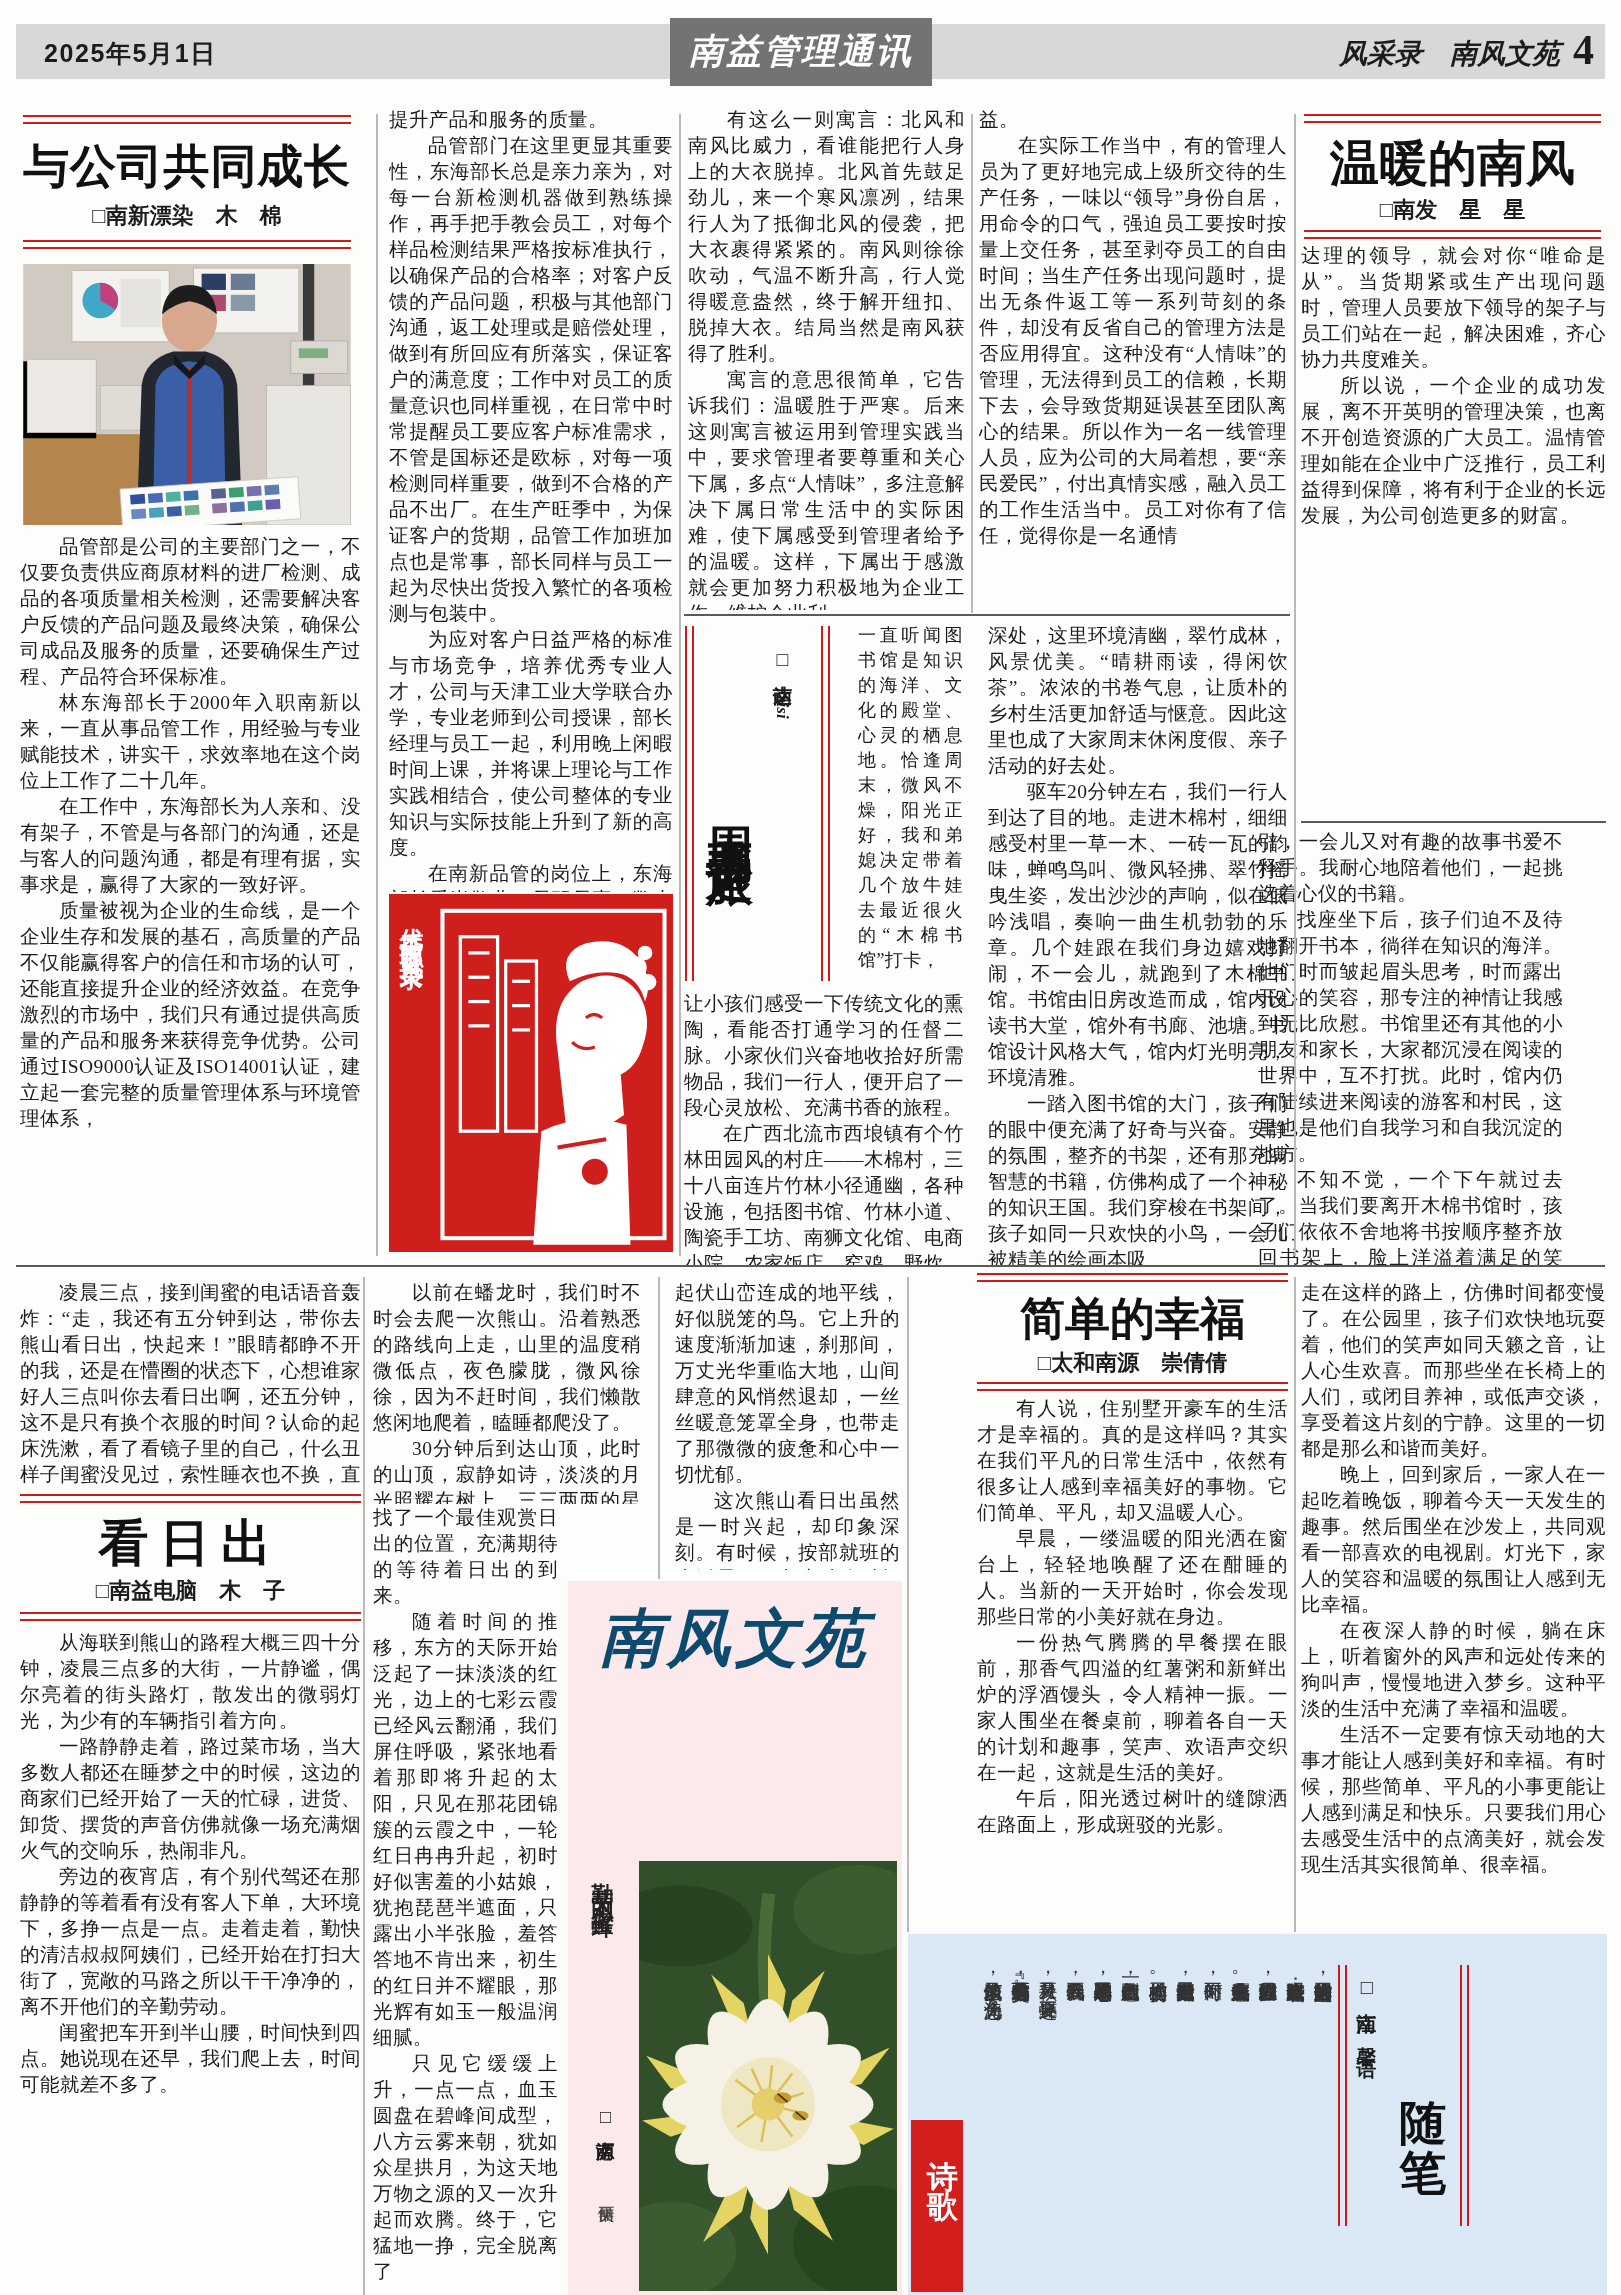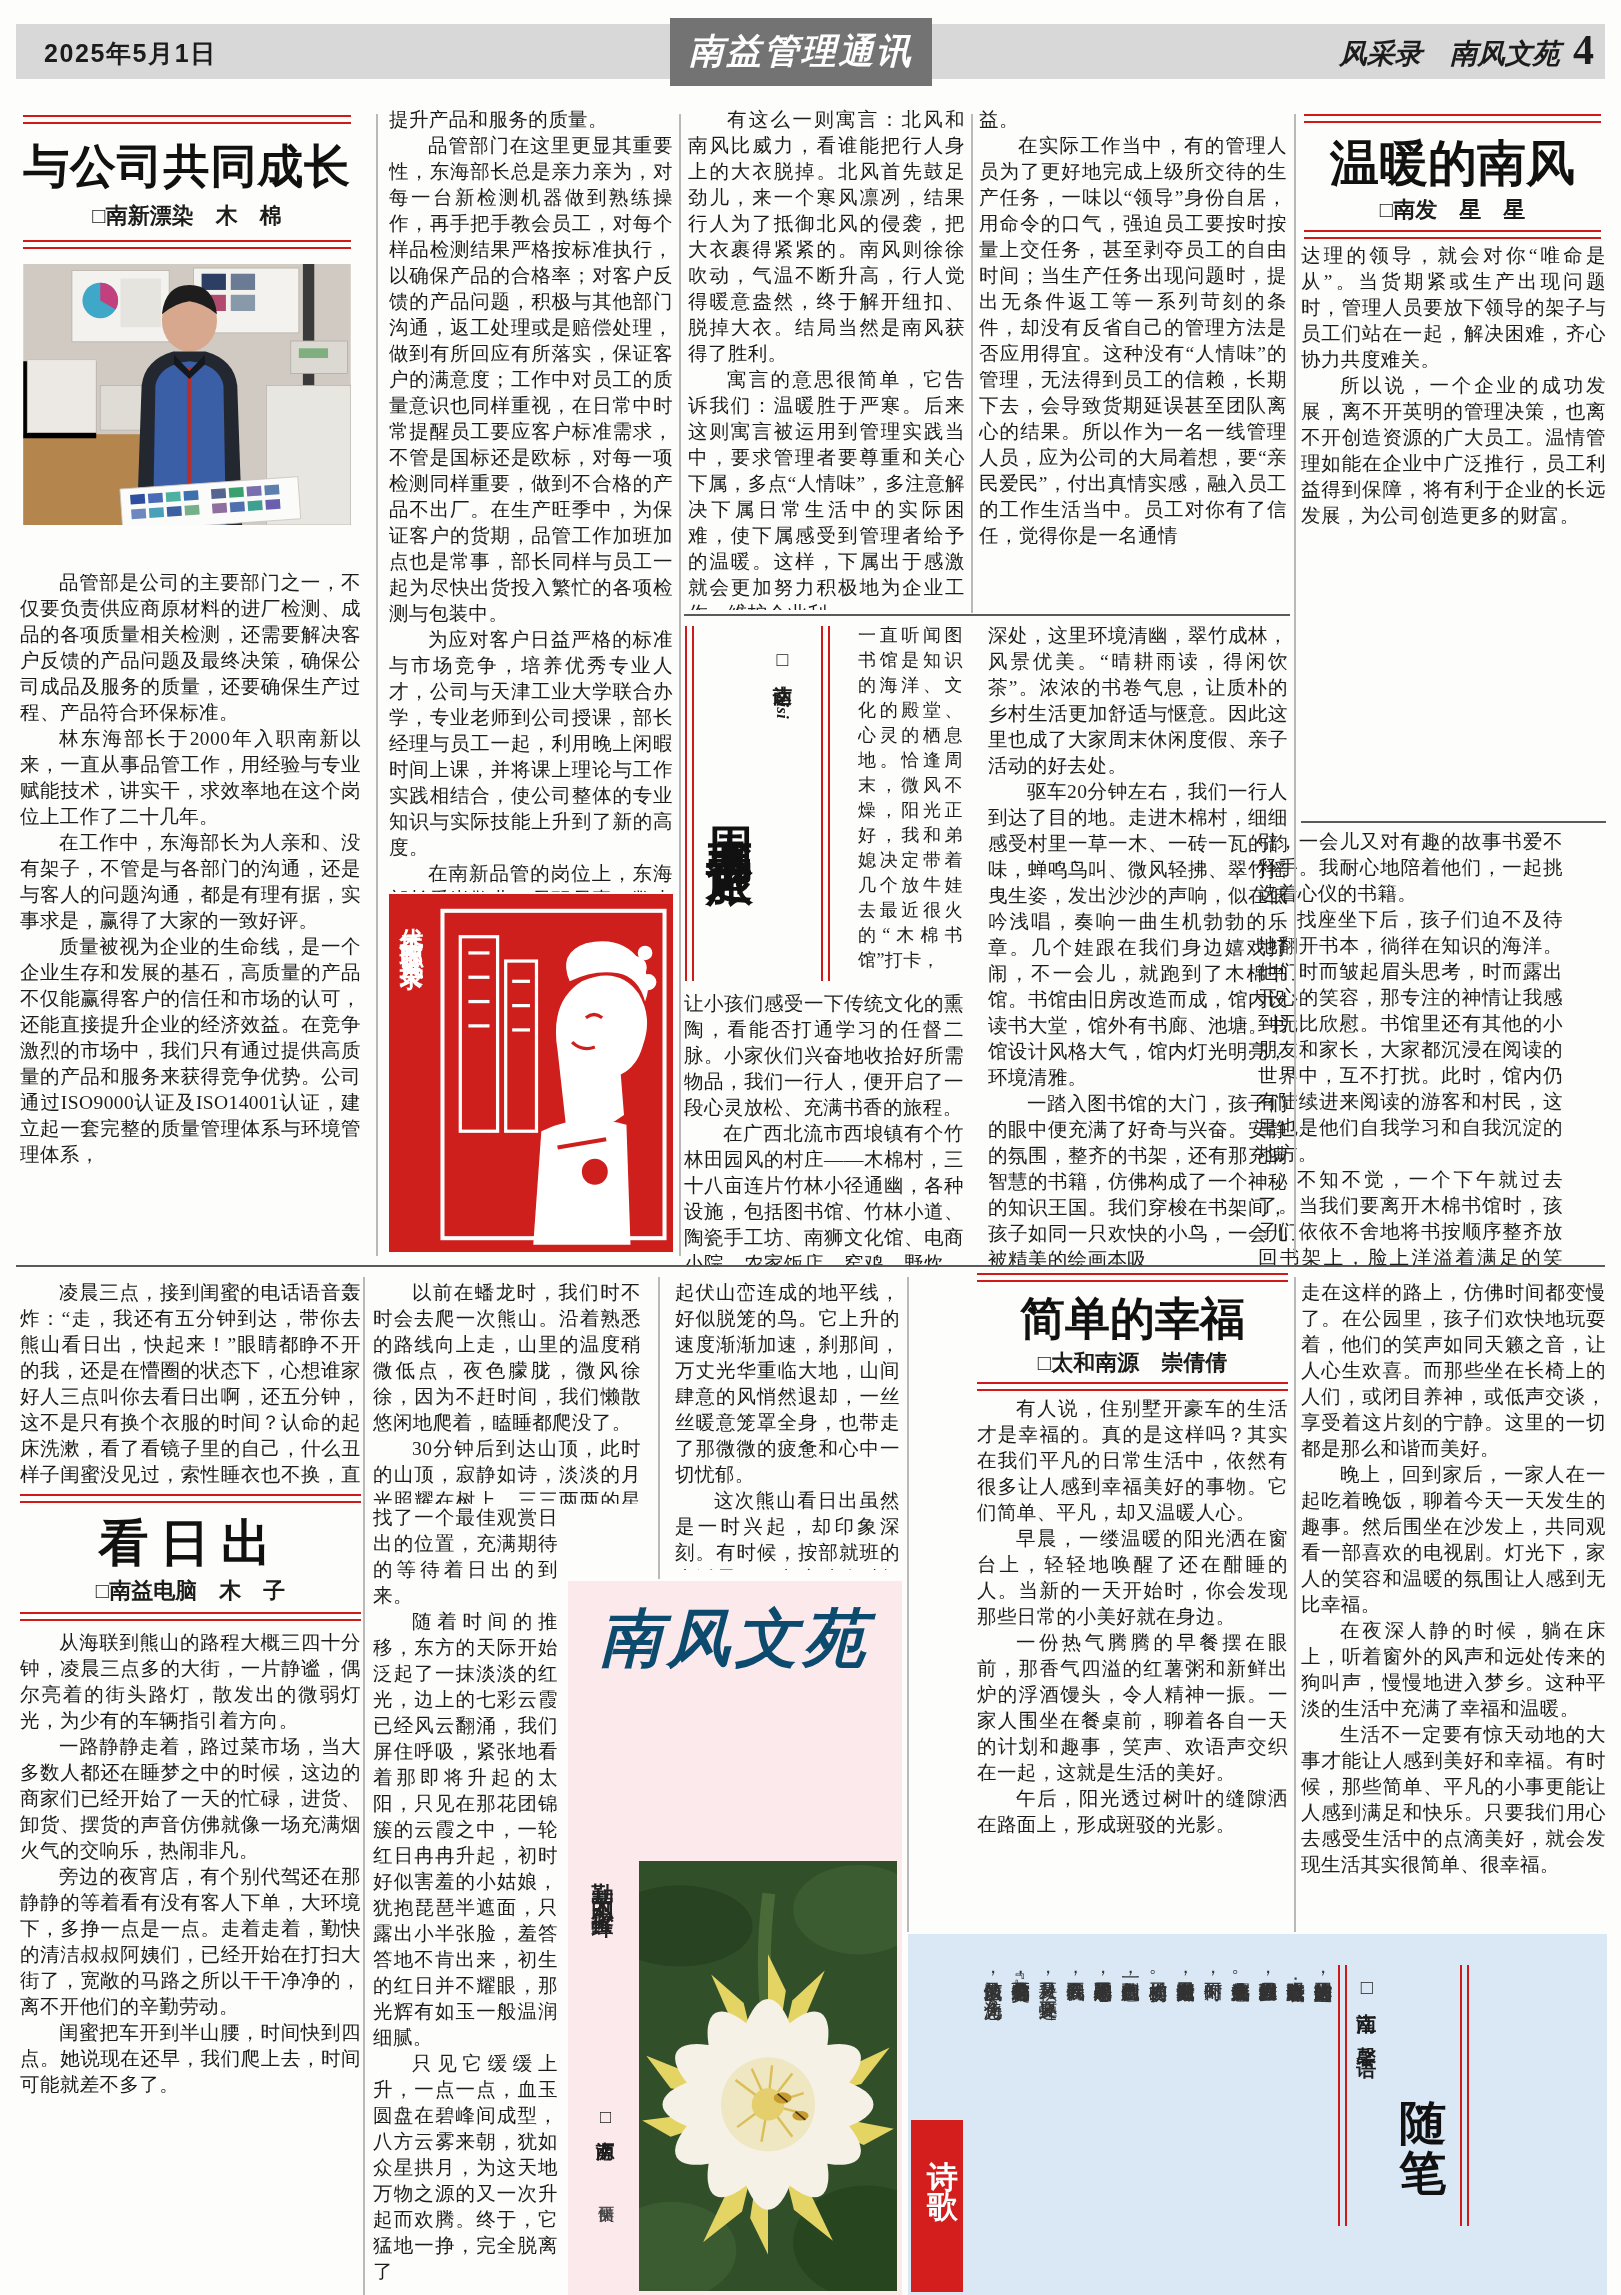--- a/index.html
+++ b/index.html
@@ -77,21 +77,21 @@
       <rect x="176" y="296" width="18" height="12" fill="#3b5fa0"></rect>
         <rect x="198" y="296" width="18" height="12" fill="#76b08a"></rect>
       <rect x="232" y="296" width="18" height="12" fill="#8d6fa0"></rect>
         <rect x="254" y="296" width="18" height="12" fill="#4f6fae"></rect>
       <rect x="276" y="296" width="18" height="12" fill="#3f9f90"></rect>
         <rect x="298" y="296" width="18" height="12" fill="#6a5fae"></rect>
     </g>
   </svg>
 </div>
 
-<div class="abs txt" style="left:20px;top:534px;width:341px;height:722px;margin-top:36px;">
+<div class="abs txt" style="left:20px;top:534px;width:341px;height:722px;">
   <p>品管部是公司的主要部门之一，不仅要负责供应商原材料的进厂检测、成品的各项质量相关检测，还需要解决客户反馈的产品问题及最终决策，确保公司成品及服务的质量，还要确保生产过程、产品符合环保标准。</p>
   <p>林东海部长于2000年入职南新以来，一直从事品管工作，用经验与专业赋能技术，讲实干，求效率地在这个岗位上工作了二十几年。</p>
   <p>在工作中，东海部长为人亲和、没有架子，不管是与各部门的沟通，还是与客人的问题沟通，都是有理有据，实事求是，赢得了大家的一致好评。</p>
   <p>质量被视为企业的生命线，是一个企业生存和发展的基石，高质量的产品不仅能赢得客户的信任和市场的认可，还能直接提升企业的经济效益。在竞争激烈的市场中，我们只有通过提供高质量的产品和服务来获得竞争优势。公司通过ISO9000认证及ISO14001认证，建立起一套完整的质量管理体系与环境管理体系，</p>
 </div>
 
 <div class="abs txt" style="left:389px;top:107px;width:284px;height:785px;">
   <p class="cont">提升产品和服务的质量。</p>
   <p>品管部门在这里更显其重要性，东海部长总是亲力亲为，对每一台新检测机器做到熟练操作，再手把手教会员工，对每个样品检测结果严格按标准执行，以确保产品的合格率；对客户反馈的产品问题，积极与其他部门沟通，返工处理或是赔偿处理，做到有所回应有所落实，保证客户的满意度；工作中对员工的质量意识也同样重视，在日常中时常提醒员工要应客户标准需求，不管是国标还是欧标，对每一项检测同样重要，做到不合格的产品不出厂。在生产旺季中，为保证客户的货期，品管工作加班加点也是常事，部长同样与员工一起为尽快出货投入繁忙的各项检测与包装中。</p>
   <p>为应对客户日益严格的标准与市场竞争，培养优秀专业人才，公司与天津工业大学联合办学，专业老师到公司授课，部长经理与员工一起，利用晚上闲暇时间上课，并将课上理论与工作实践相结合，使公司整体的专业知识与实际技能上升到了新的高度。</p>

